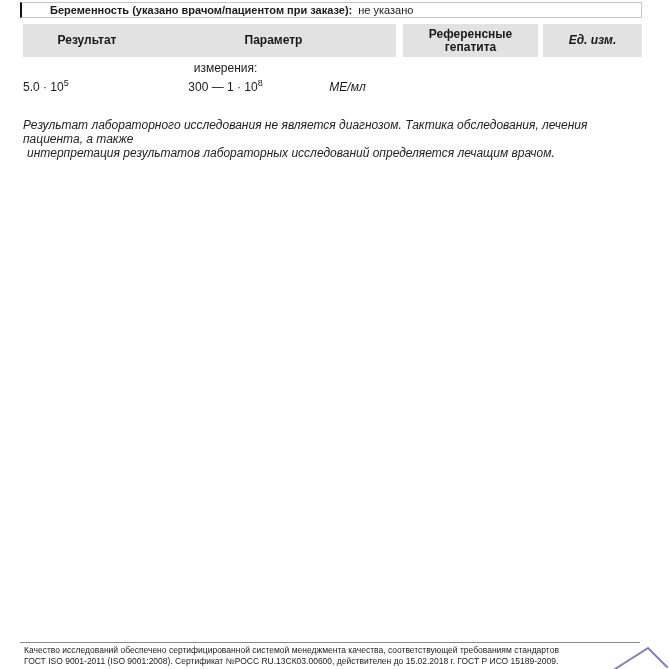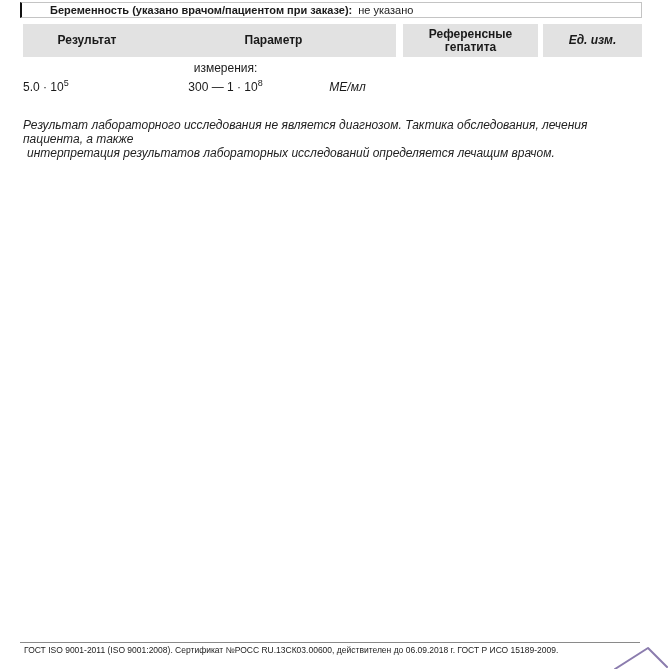--- a/index.html
+++ b/index.html
@@ -148,20 +148,21 @@
   </div>
 
   <div class="disclaimer">
     <div class="l1">Результат лабораторного исследования не является диагнозом. Тактика обследования, лечения пациента, а также</div>
     <div class="l2">интерпретация результатов лабораторных исследований определяется лечащим врачом.</div>
   </div>
 
   <div class="footer-divider"></div>
 
   <div class="footer-text">
-    <div>ГОСТ ISO 9001-2011 (ISO 9001:2008). Сертификат №РОСС RU.13СК03.00600, действителен до 06.09.2018 г. ГОСТ Р ИСО 15189-2009.</div>
+    <div>Качество исследований обеспечено сертифицированной системой менеджмента качества, соответствующей требованиям стандартов</div>
+    <div>ГОСТ ISO 9001-2011 (ISO 9001:2008). Сертификат №РОСС RU.13СК03.00600, действителен до 15.02.2018 г. ГОСТ Р ИСО 15189-2009.</div>
   </div>
 
   <svg class="logo-mark" viewBox="0 0 57 24" xmlns="http://www.w3.org/2000/svg">
     <polyline points="3,24 36,3 55,22" fill="none" stroke="#8b7cae" stroke-width="2" stroke-linecap="round" stroke-linejoin="round"></polyline>
   </svg>
 
 </div>
 
 </body></html>

